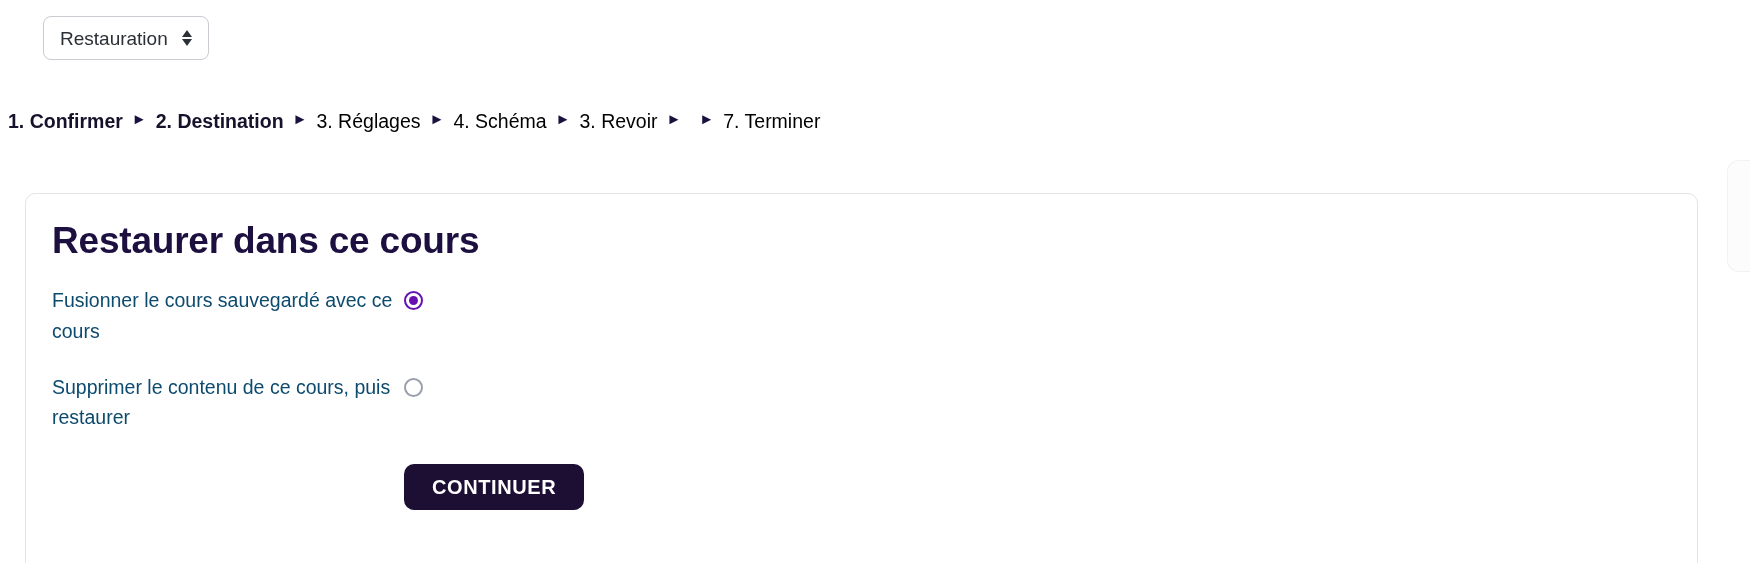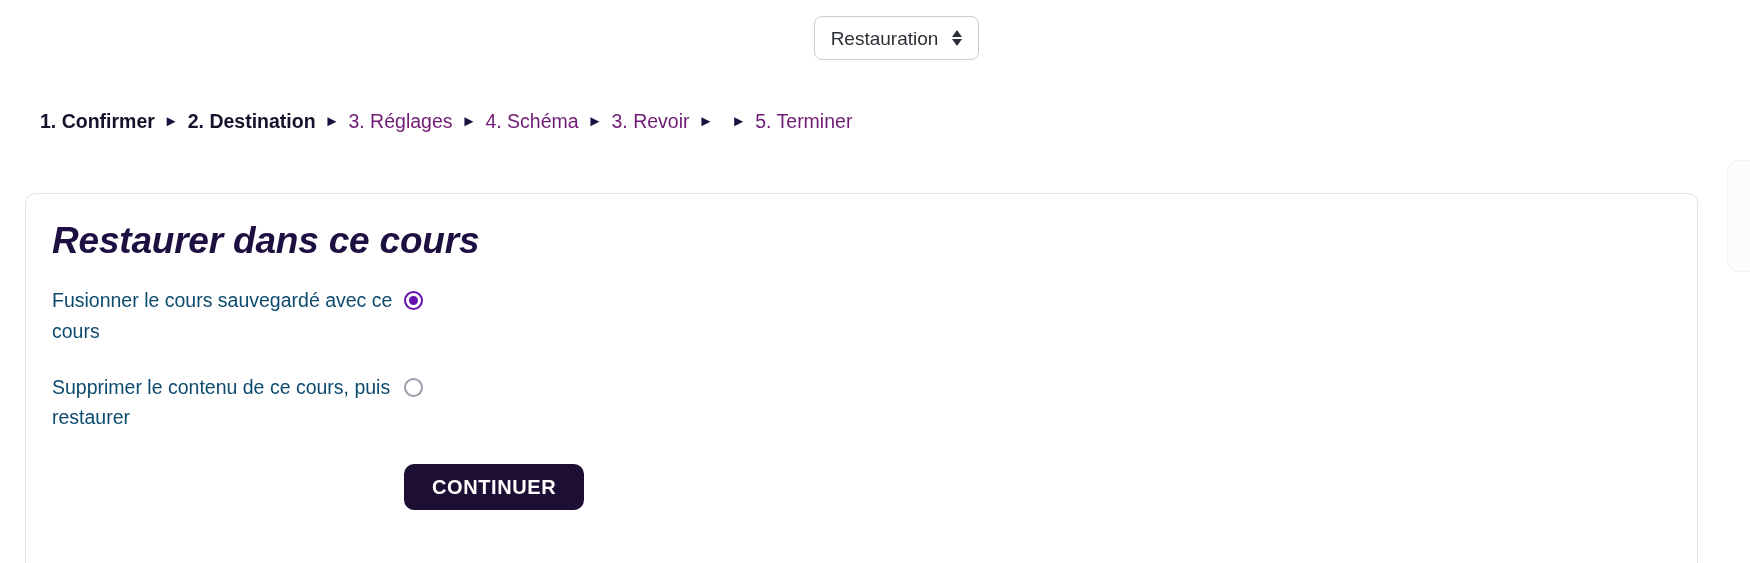--- a/index.html
+++ b/index.html
@@ -12,21 +12,20 @@
     height: 563px;
     font-family: "Liberation Sans", sans-serif;
     color: #1d2125;
     overflow: hidden;
     position: relative;
   }
 
   
   .select-row {
     padding: 16px 0 0 43px;
-    text-align: center;
   }
   .select-box {
     display: inline-flex;
     align-items: center;
     gap: 14px;
     height: 44px;
     box-sizing: border-box;
     padding: 0 16px;
     border: 1px solid #c9ccd1;
     border-radius: 8px;
@@ -53,30 +52,30 @@
     height: 0;
     border-left: 5.5px solid transparent;
     border-right: 5.5px solid transparent;
   }
   .chev-up { border-bottom: 7px solid #2b2f36; }
   .chev-down { border-top: 7px solid #2b2f36; }
 
   
   .steps {
     margin-top: 52px;
-    padding-left: 40px;
-    display: flex;
-    align-items: center;
+    padding-left: 8px;
+    display: flex;
+    align-items: flex-start;
     flex-wrap: nowrap;
     font-size: 19.5px;
     line-height: 1;
     white-space: nowrap;
   }
   .step {
-    color: #701a75;
+    color: #000000;
   }
   .step.current {
     color: #17122b;
     font-weight: bold;
   }
   .step.done {
     color: #17122b;
     font-weight: bold;
   }
   .step-sep {
@@ -101,21 +100,20 @@
     box-sizing: border-box;
     padding: 26px 0 0 26px;
   }
   .card-title {
     font-size: 37px;
     font-weight: bold;
     color: #1d1040;
     margin: 0 0 24px 0;
     line-height: 1.12;
     letter-spacing: -0.2px;
-    font-style: italic;
   }
 
   .option-row {
     display: flex;
     align-items: flex-start;
     margin-bottom: 26px;
   }
   .option-label {
     width: 352px;
     font-size: 19.5px;
@@ -204,21 +202,21 @@
   <span class="step-sep">►</span>
   <span class="step current">2. Destination</span>
   <span class="step-sep">►</span>
   <span class="step">3. Réglages</span>
   <span class="step-sep">►</span>
   <span class="step">4. Schéma</span>
   <span class="step-sep">►</span>
   <span class="step">3. Revoir</span>
   <span class="step-sep">►</span>
   <span class="step-sep">►</span>
-  <span class="step">5. Terminer</span>
+  <span class="step">7. Terminer</span>
 </div>
 
 <div class="card">
   <h1 class="card-title">Restaurer dans ce cours</h1>
 
   <div class="option-row">
     <div class="option-label">Fusionner le cours sauvegardé avec ce cours</div>
     <div class="radio on"></div>
   </div>
 

